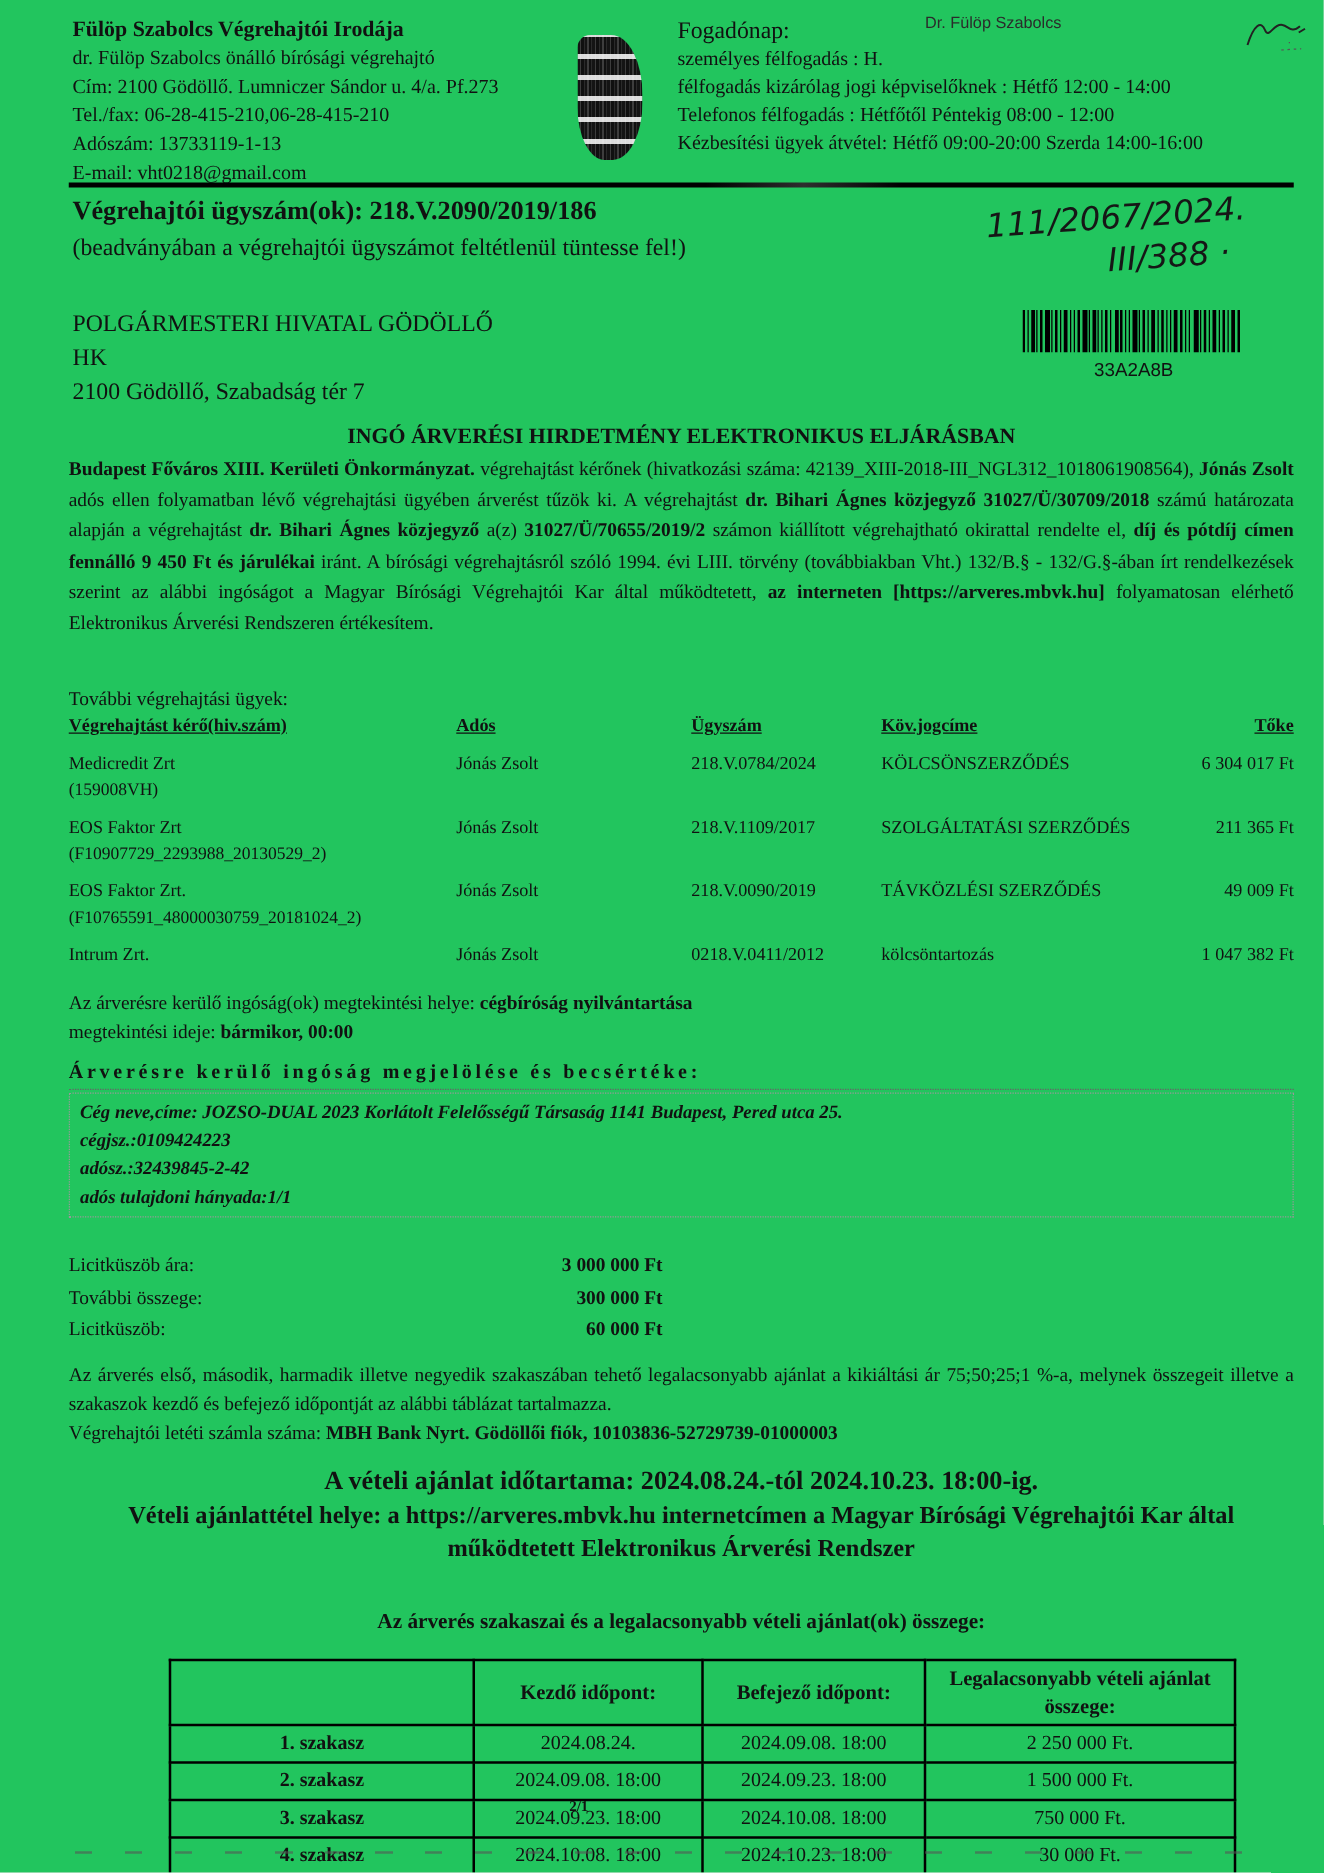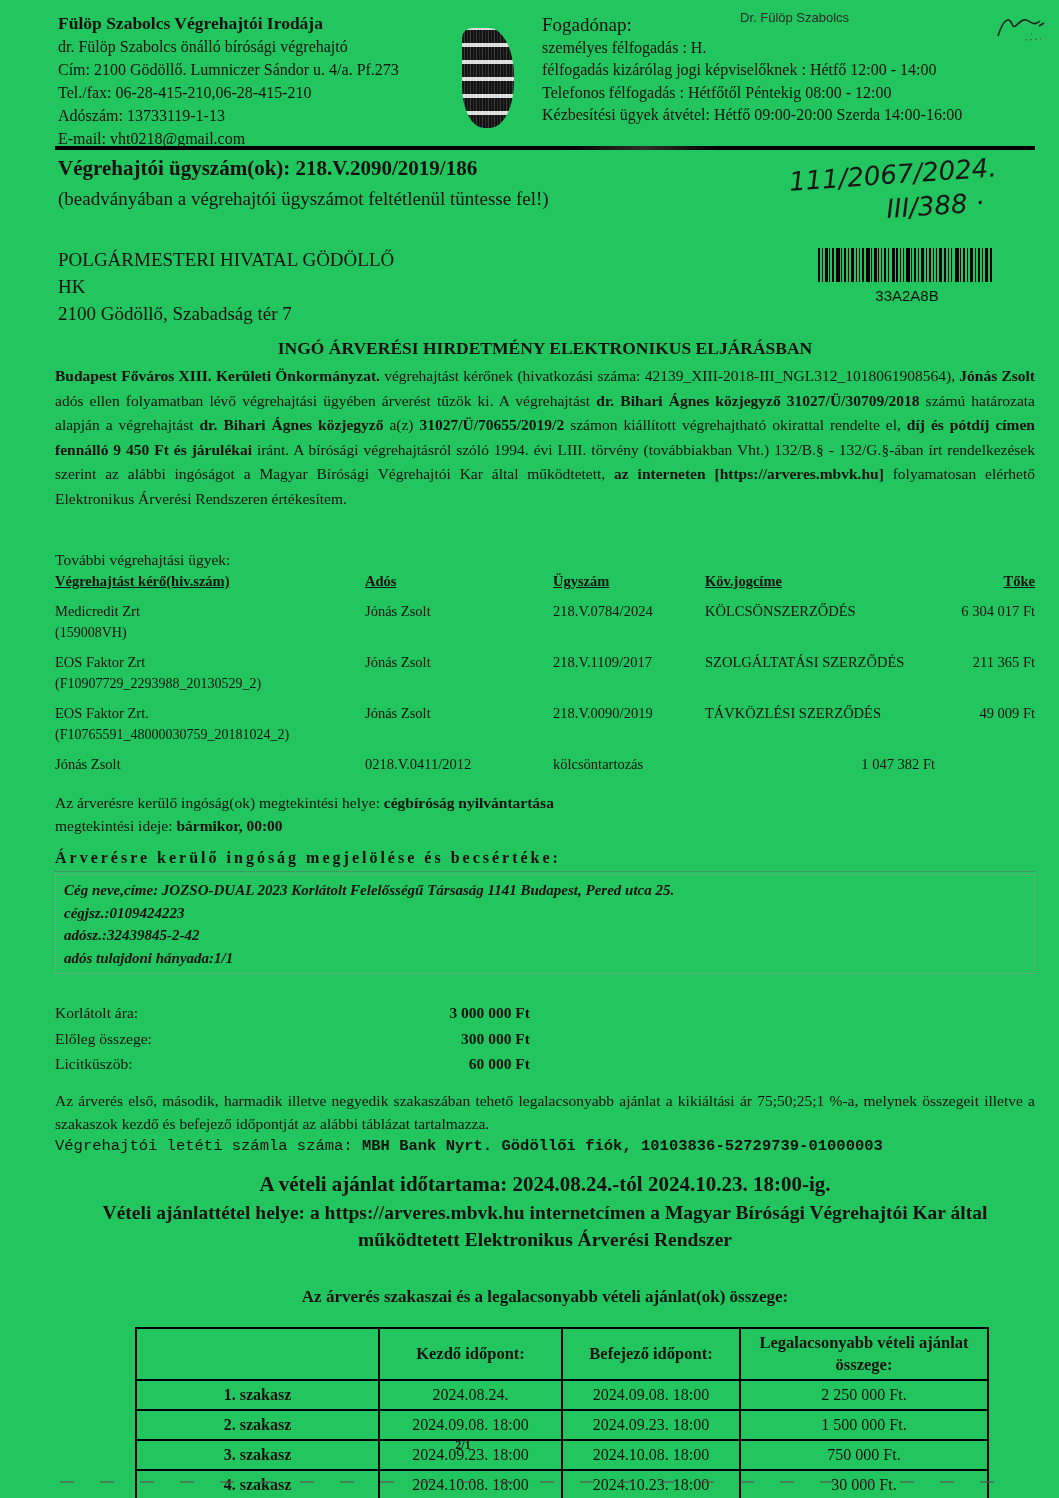--- a/index.html
+++ b/index.html
@@ -47,21 +47,21 @@
   .viewing{margin-top:16px;font-size:15.5px;line-height:23px;}
   .asset-h{margin-top:12px;font-size:16px;font-weight:bold;letter-spacing:3px;
            border-bottom:1px dotted #666;padding-bottom:4px;}
   .asset-box{border:1px dotted #999;margin-top:2px;padding:4px 8px;font-weight:bold;
              font-size:15px;line-height:22.5px;font-style:italic;}
   .pricing{margin-top:26px;font-size:15.5px;}
   .price-row{display:flex;line-height:25.5px;}
   .price-row .pl{width:360px;}
   .price-row .pv{width:115px;text-align:right;font-weight:bold;}
   .stages-note{margin-top:12px;font-size:15.5px;line-height:23px;text-align:justify;}
-  .account{font-size:15.5px;line-height:23px;font-family:Liberation Mono, monospace;}
+  .account{font-size:15.5px;line-height:23px;}
   .offer-period{margin-top:14px;text-align:center;font-weight:bold;font-size:21px;}
   .offer-place{margin-top:2px;text-align:center;font-weight:bold;font-size:19.5px;line-height:27px;}
   .stages-h{margin-top:34px;text-align:center;font-weight:bold;font-size:17px;}
   .stages-table{margin:20px auto 0 80px;border-collapse:collapse;font-size:16px;}
   .stages-table th,.stages-table td{border:2px solid #000;text-align:center;padding:1px 8px;}
   .stages-table th{font-weight:bold;font-size:16.5px;line-height:22px;padding:3px 8px;}
   .stages-table td{height:26px;}
   .stages-table .stage{font-weight:bold;}
   .col-stage{width:225px;} .col-start{width:165px;} .col-end{width:160px;} .col-min{width:230px;}
   .page-num{left:0;top:1438px;width:926px;text-align:center;font-weight:bold;font-size:12px;}
@@ -214,20 +214,23 @@
         <div>EOS Faktor Zrt.</div>
         <div class="ref">(F10765591_48000030759_20181024_2)</div>
       </div>
       <div>Jónás Zsolt</div>
       <div>218.V.0090/2019</div>
       <div>TÁVKÖZLÉSI SZERZŐDÉS</div>
       <div class="money">49 009 Ft</div>
     </div>
 
     <div class="cgrid crow">
+      <div>
+        <div>Intrum Zrt.</div>
+      </div>
       <div>Jónás Zsolt</div>
       <div>0218.V.0411/2012</div>
       <div>kölcsöntartozás</div>
       <div class="money">1 047 382 Ft</div>
     </div>
 
     <div class="viewing">
       <div><span>Az árverésre kerülő ingóság(ok) megtekintési helye: </span><span class="b">cégbíróság nyilvántartása</span></div>
       <div><span>megtekintési ideje: </span><span class="b">bármikor, 00:00</span></div>
     </div>
@@ -236,25 +239,25 @@
 
     <div class="asset-box">
       <div>Cég neve,címe: JOZSO-DUAL 2023 Korlátolt Felelősségű Társaság 1141 Budapest, Pered utca 25.</div>
       <div>cégjsz.:0109424223</div>
       <div>adósz.:32439845-2-42</div>
       <div>adós tulajdoni hányada:1/1</div>
     </div>
 
     <div class="pricing">
       <div class="price-row">
-        <span class="pl">Korlátolt ára:</span>
+        <span class="pl">Licitküszöb ára:</span>
         <span class="pv">3 000 000 Ft</span>
       </div>
       <div class="price-row">
-        <span class="pl">Előleg összege:</span>
+        <span class="pl">További összege:</span>
         <span class="pv">300 000 Ft</span>
       </div>
       <div class="price-row">
         <span class="pl">Licitküszöb:</span>
         <span class="pv">60 000 Ft</span>
       </div>
     </div>
 
     <div class="stages-note">Az árverés első, második, harmadik illetve negyedik szakaszában tehető legalacsonyabb ajánlat a kikiáltási ár 75;50;25;1 %-a, melynek összegeit illetve a szakaszok kezdő és befejező időpontját az alábbi táblázat tartalmazza.</div>
 

